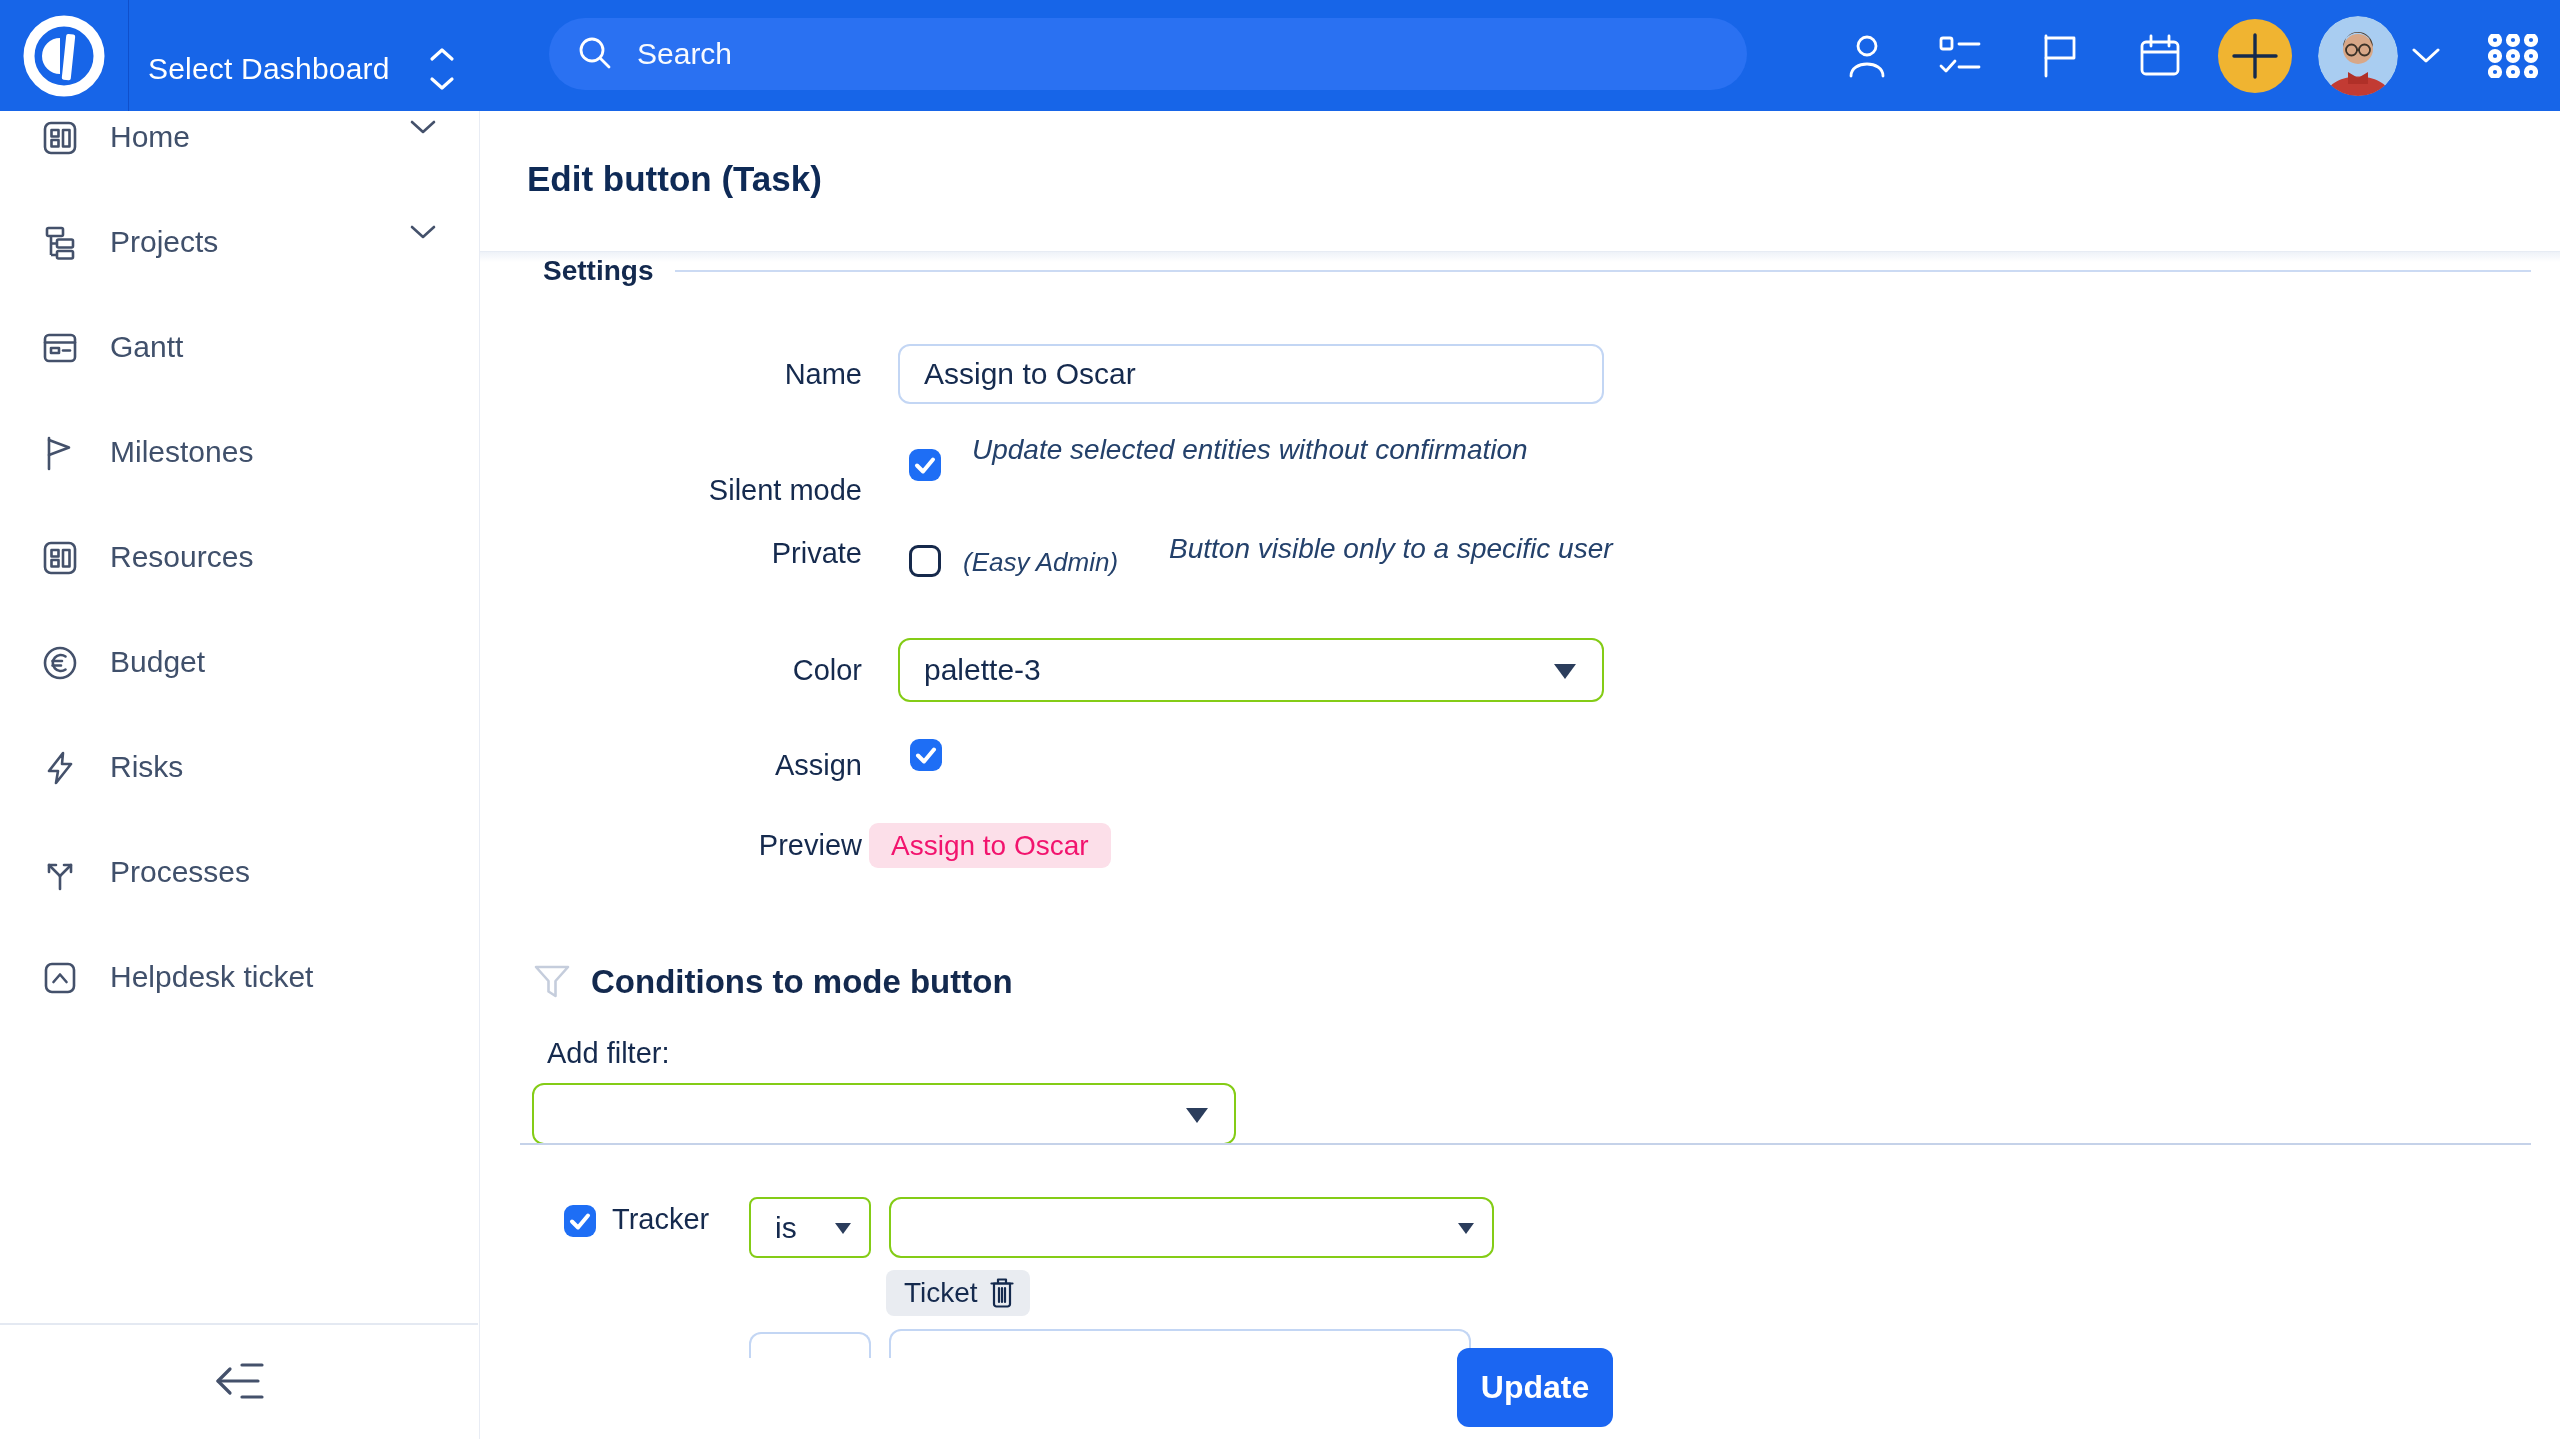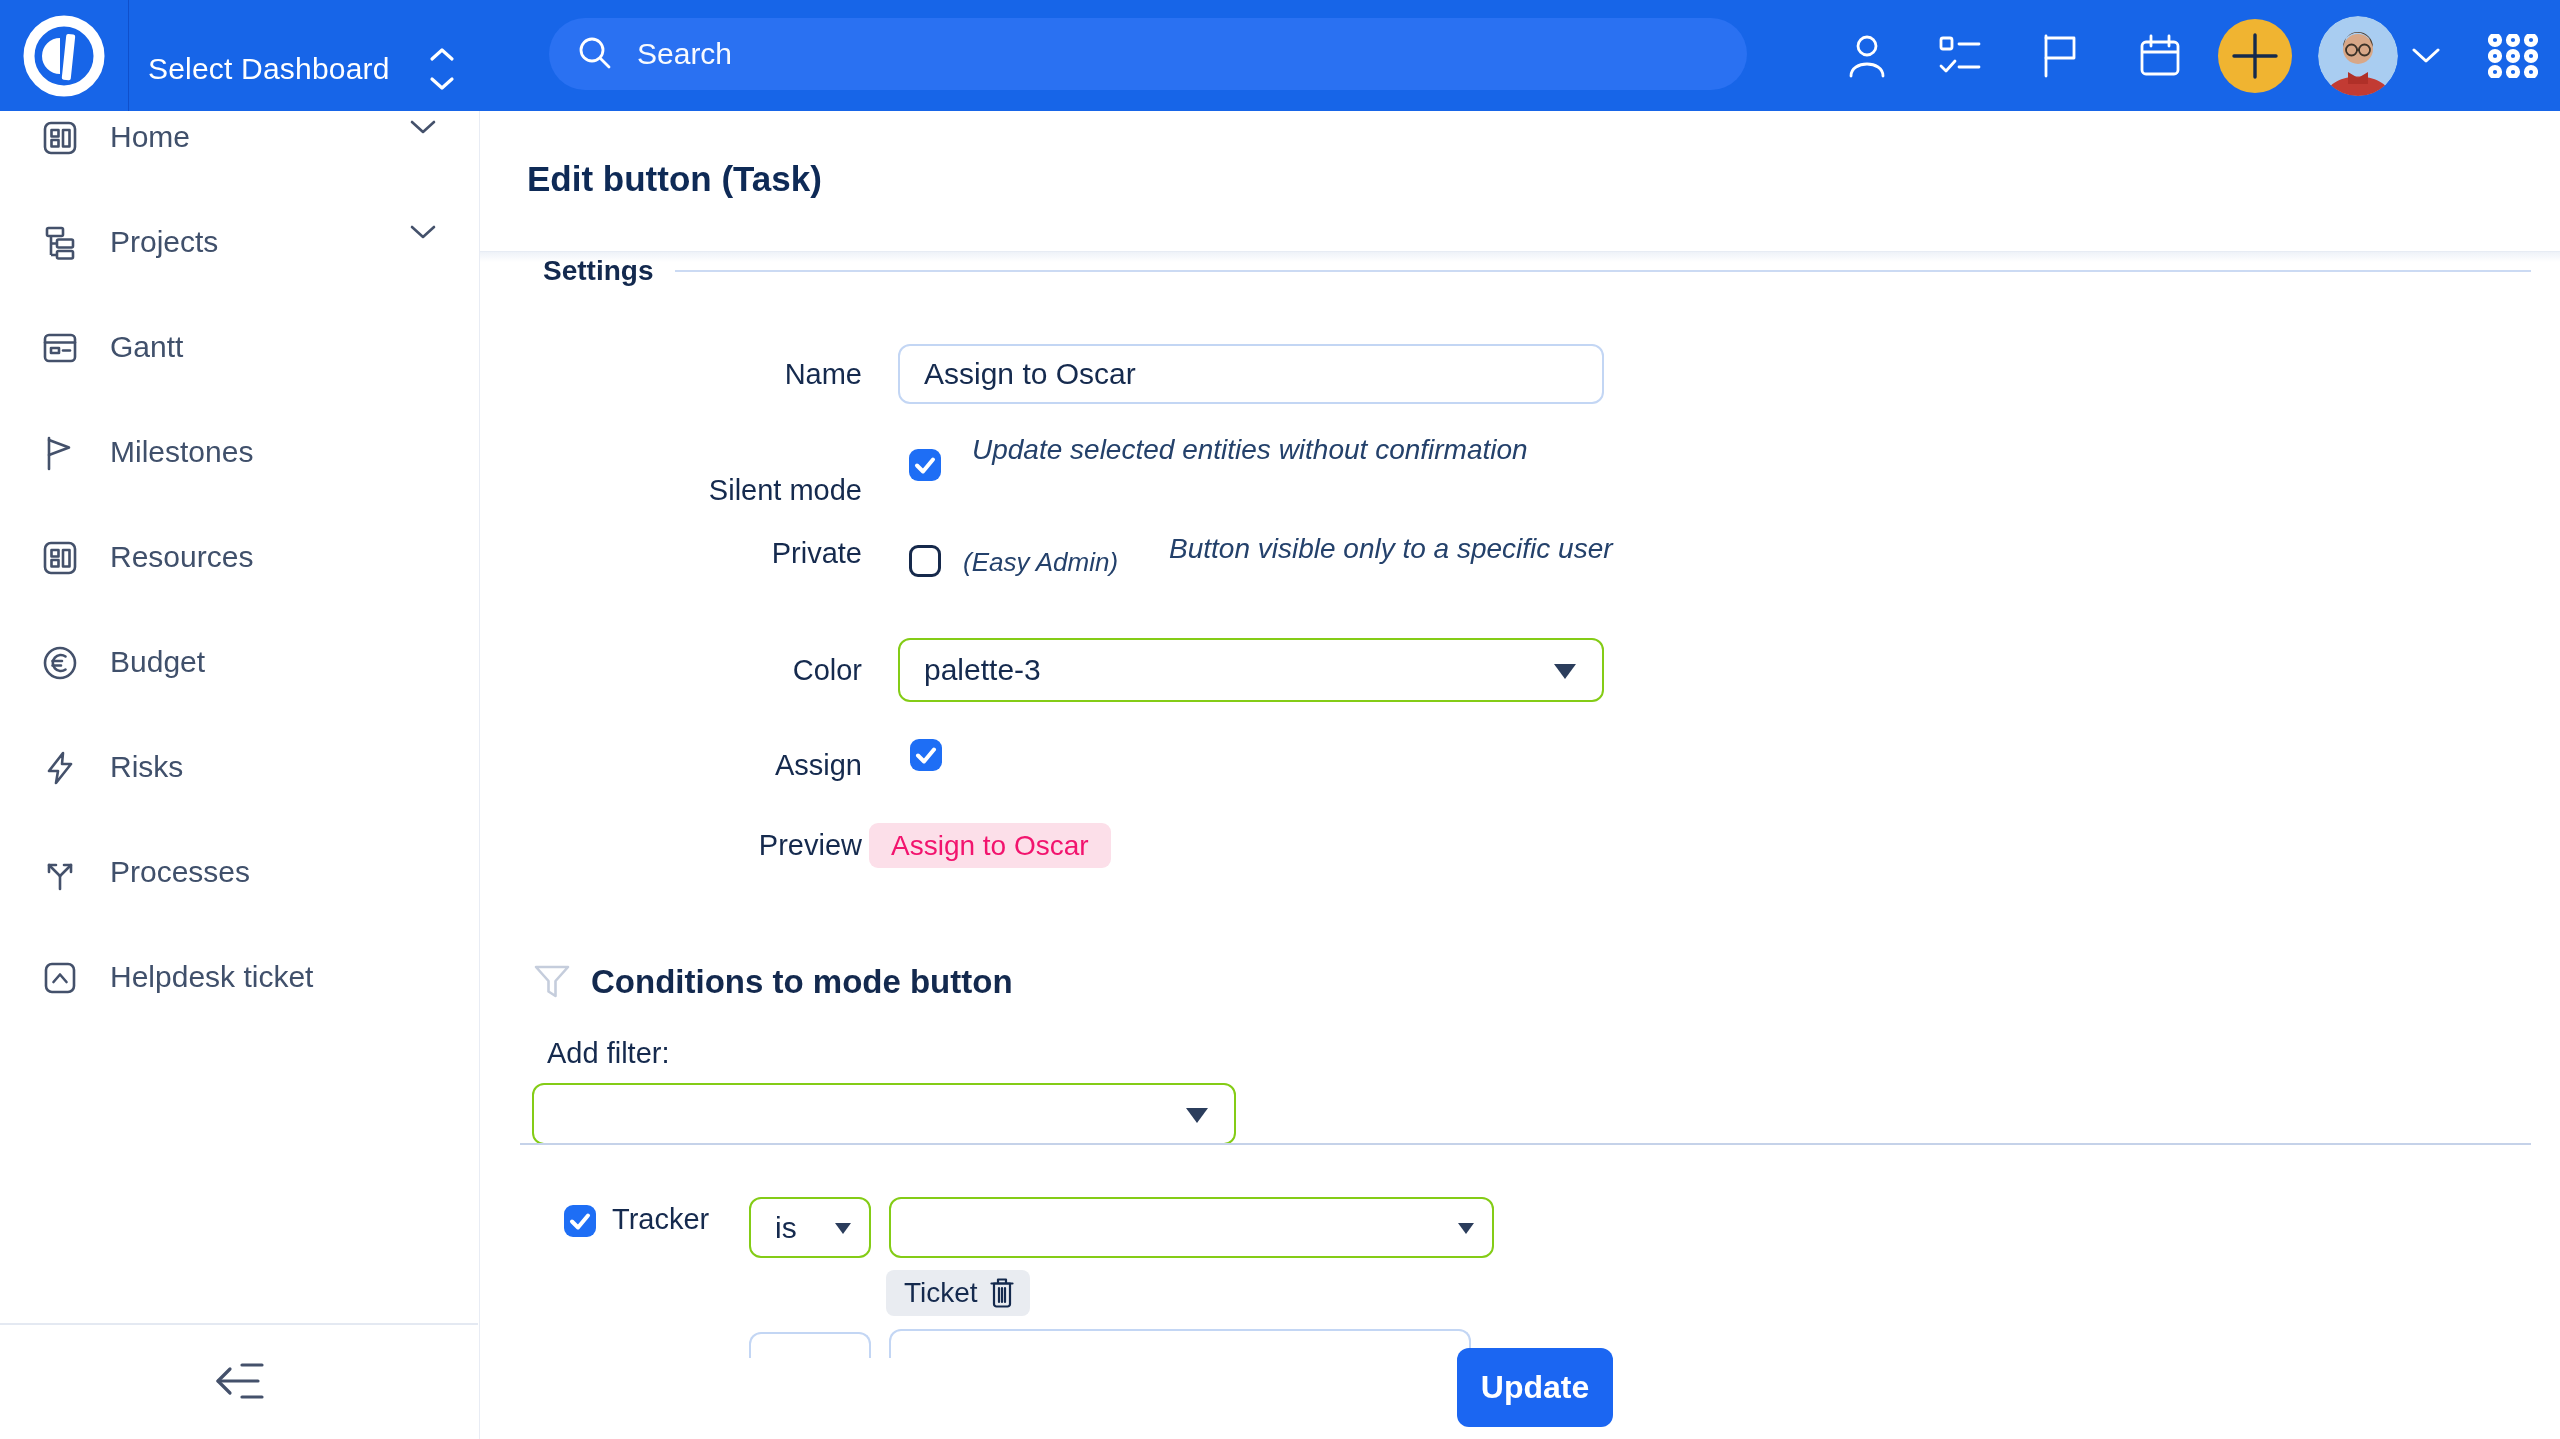--- a/index.html
+++ b/index.html
@@ -376,21 +376,21 @@
     <div class="addfilter-label">Add filter:</div>
     <div class="sel" style="left:52px; top:972px; width:704px; height:62px;"></div>
     <div class="filter-underline"></div>
 
     <div class="checkbox checked" style="left:84px; top:1094px;">
       <svg width="32" height="32" viewBox="0 0 32 32" fill="none" stroke="#fff" stroke-width="4" stroke-linecap="round" stroke-linejoin="round">
           <path d="M8 16.5 L14 22.5 L24 10.5"></path>
         </svg>
     </div>
     <div class="tracker-label">Tracker</div>
-    <div class="sel small" style="left:269px; top:1086px; width:122px; height:61px;">
+    <div class="sel small" style="left:269px; top:1086px; width:122px; height:61px;border-radius:8px;">
       <span>is</span>
     </div>
     <div class="sel small" style="left:409px; top:1086px; width:605px; height:61px;"></div>
 
     <div class="ticket-chip">
       <span>Ticket</span>
       <span class="trash">
         <svg width="24" height="30" viewBox="0 0 24 30" fill="none" stroke="#152a4e" stroke-width="2.2" stroke-linecap="round" stroke-linejoin="round">
           <path d="M8 5 V1.5 H16 V5"></path>
           <path d="M1.5 5.5 H22.5"></path>

